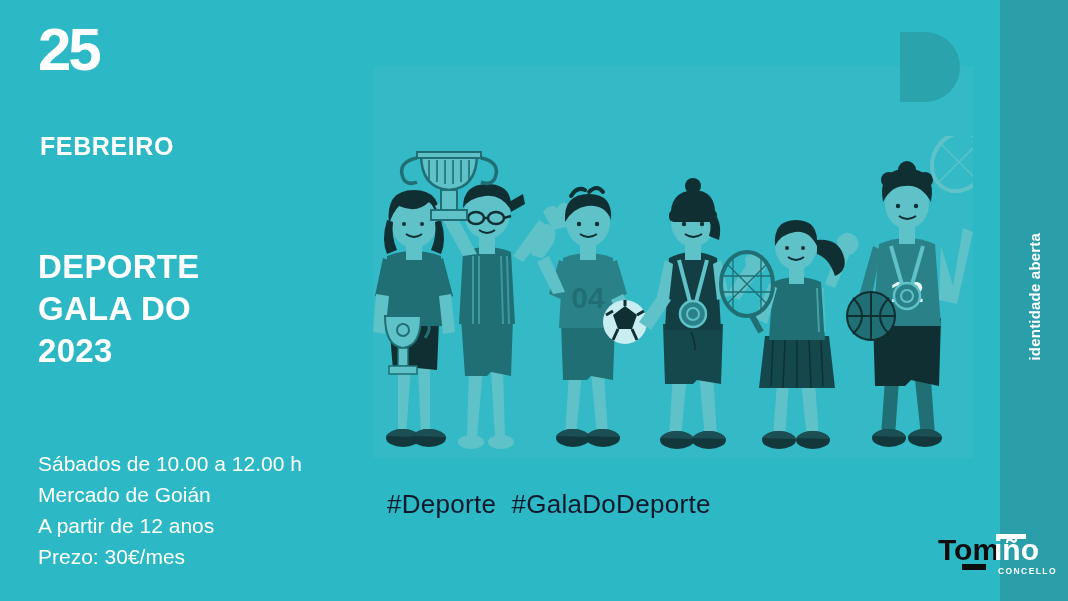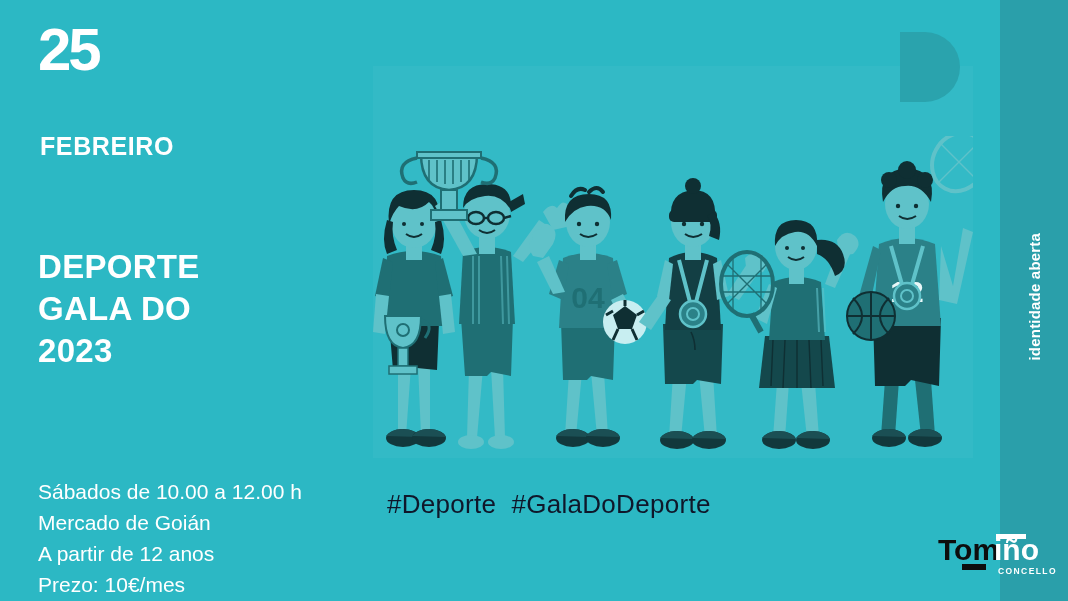--- a/index.html
+++ b/index.html
@@ -59,21 +59,21 @@
 
   .title{
     position:absolute;left:0px;top:246px;
     font-size:33px;font-weight:bold;line-height:1.28;letter-spacing:.3px;
     color:#ffffff;
   }
   .title span{display:block;}
 
   .details{
     position:absolute;left:0px;top:448px;
-    font-size:21px;font-weight:normal;line-height:1.48;color:#ffffff;margin-top:28px;
+    font-size:21px;font-weight:normal;line-height:1.48;color:#ffffff;
   }
   .details span{display:block;}
 
   
   .hashtags{
     position:absolute;left:387px;top:489px;
     font-size:26px;color:#0f172a;letter-spacing:.3px;
     white-space:pre;
   }
 
@@ -353,21 +353,21 @@
     <div class="title">
       <span>DEPORTE</span>
       <span>GALA DO</span>
       <span>2023</span>
     </div>
 
     <div class="details">
       <span>Sábados de 10.00 a 12.00 h</span>
       <span>Mercado de Goián</span>
       <span>A partir de 12 anos</span>
-      <span>Prezo: 10€/mes</span>
+      <span>Prezo: 30€/mes</span>
     </div>
   </div>
 
   <div class="hashtags">#Deporte  #GalaDoDeporte</div>
 
   <div class="right-band">
     <div class="vert-text">identidade aberta</div>
   </div>
 
   <div class="logo">

